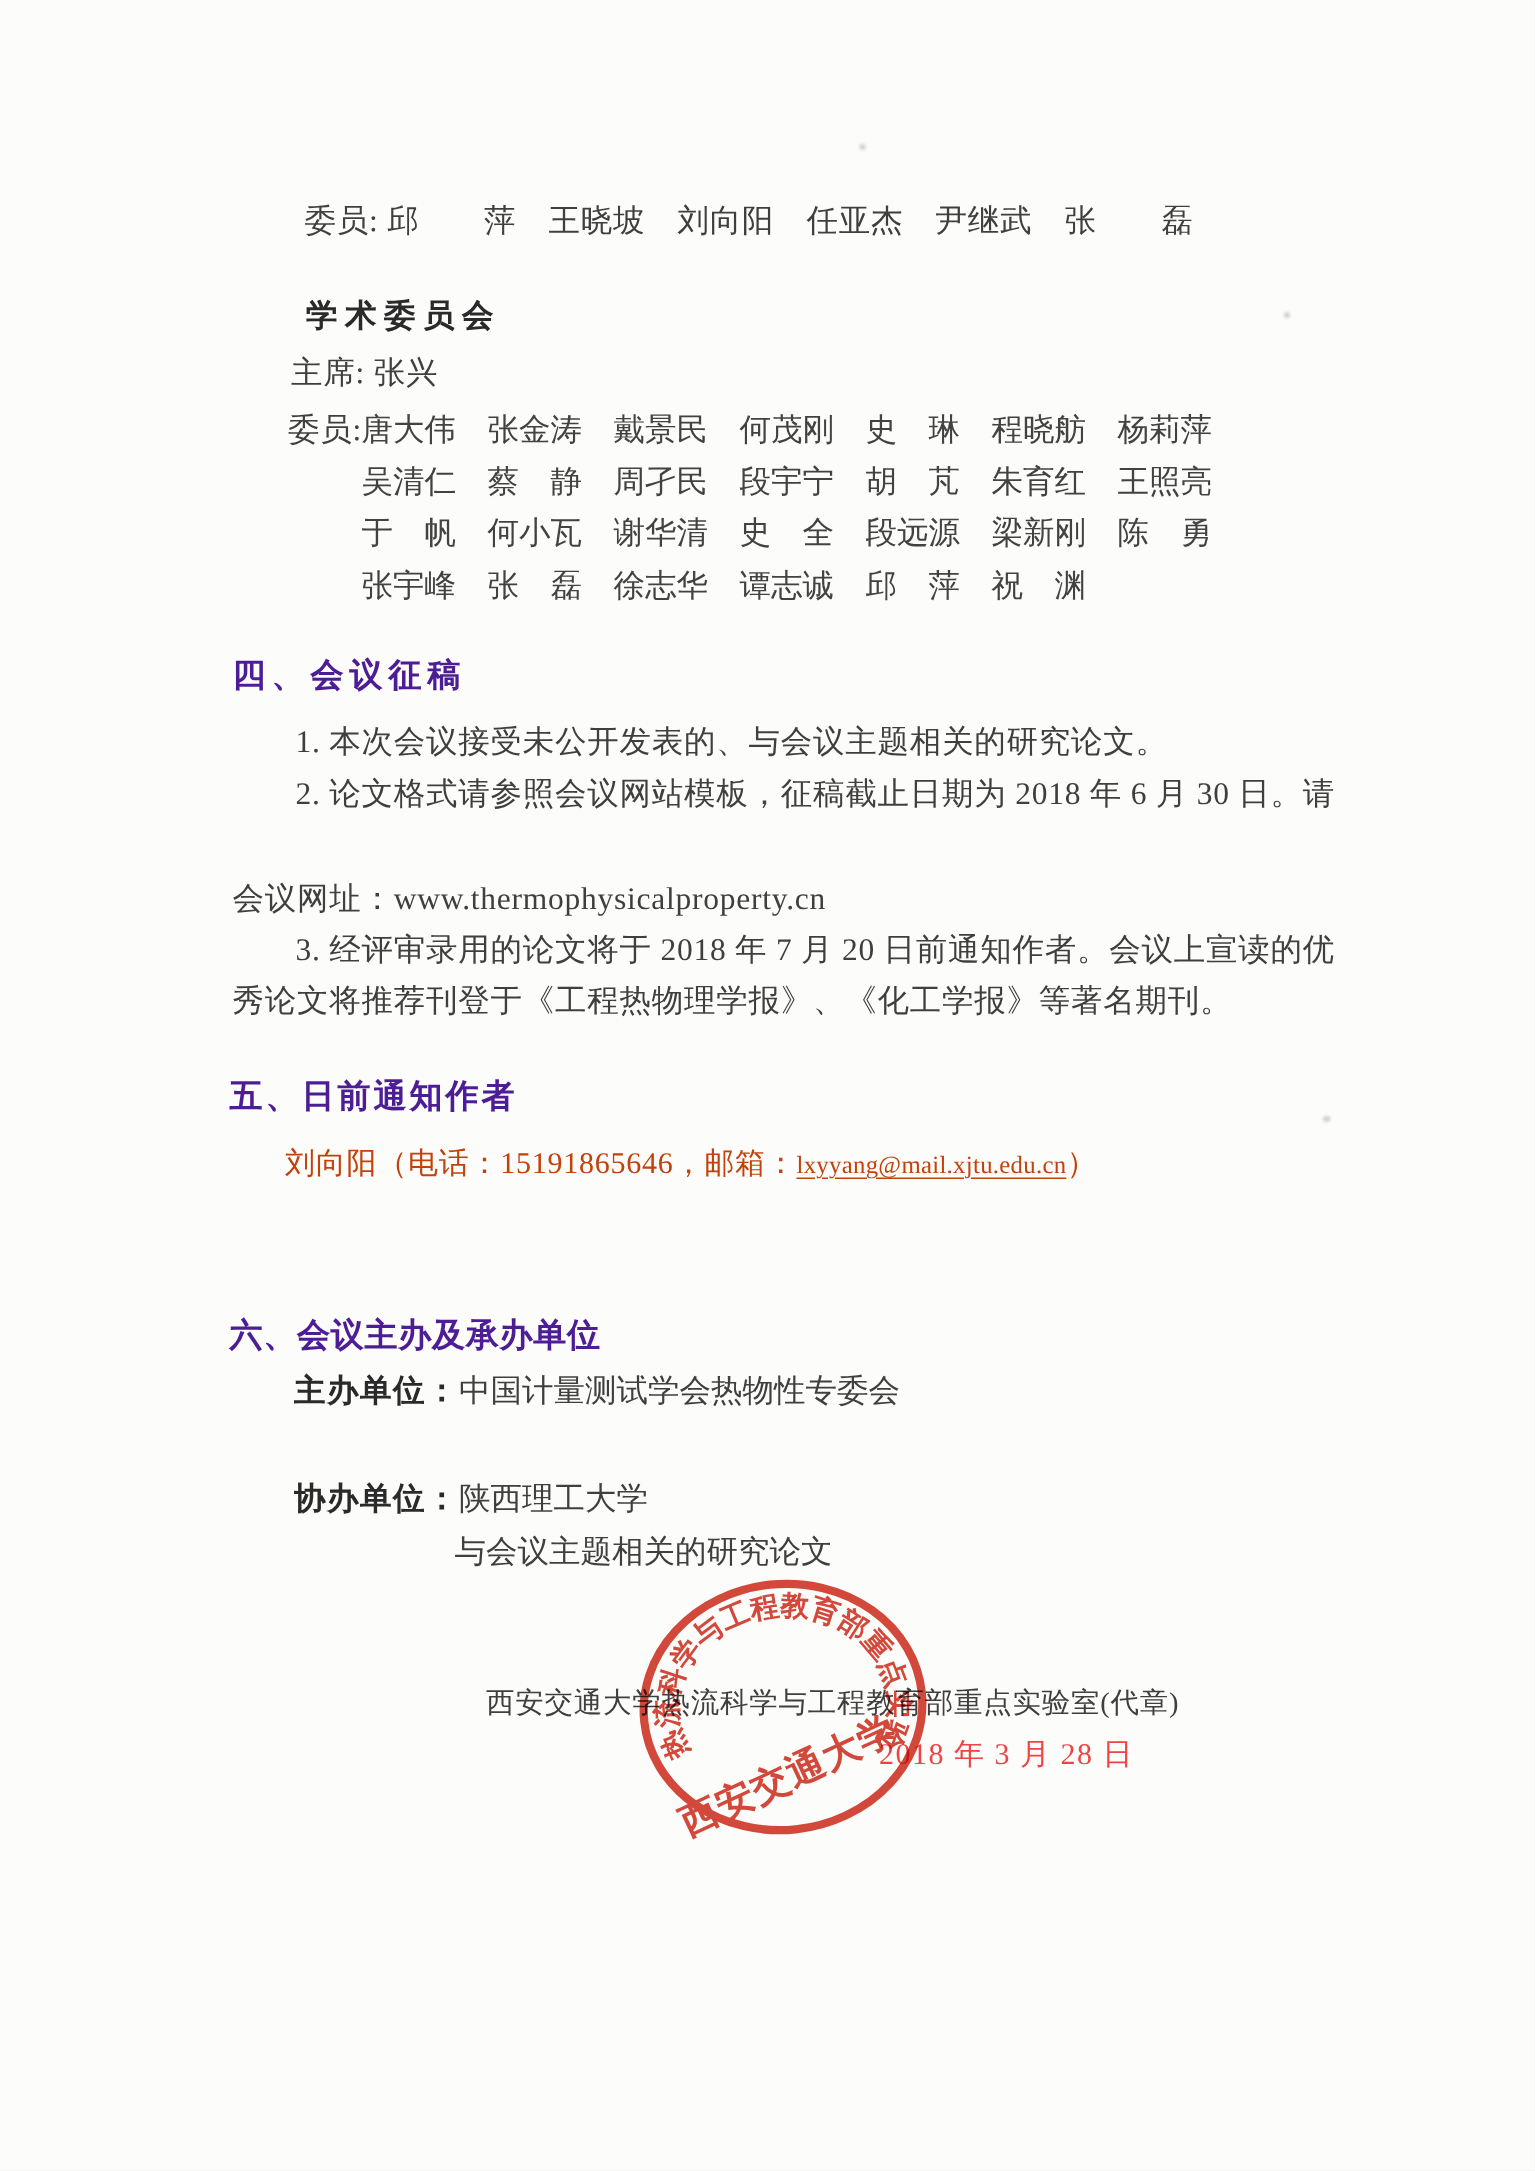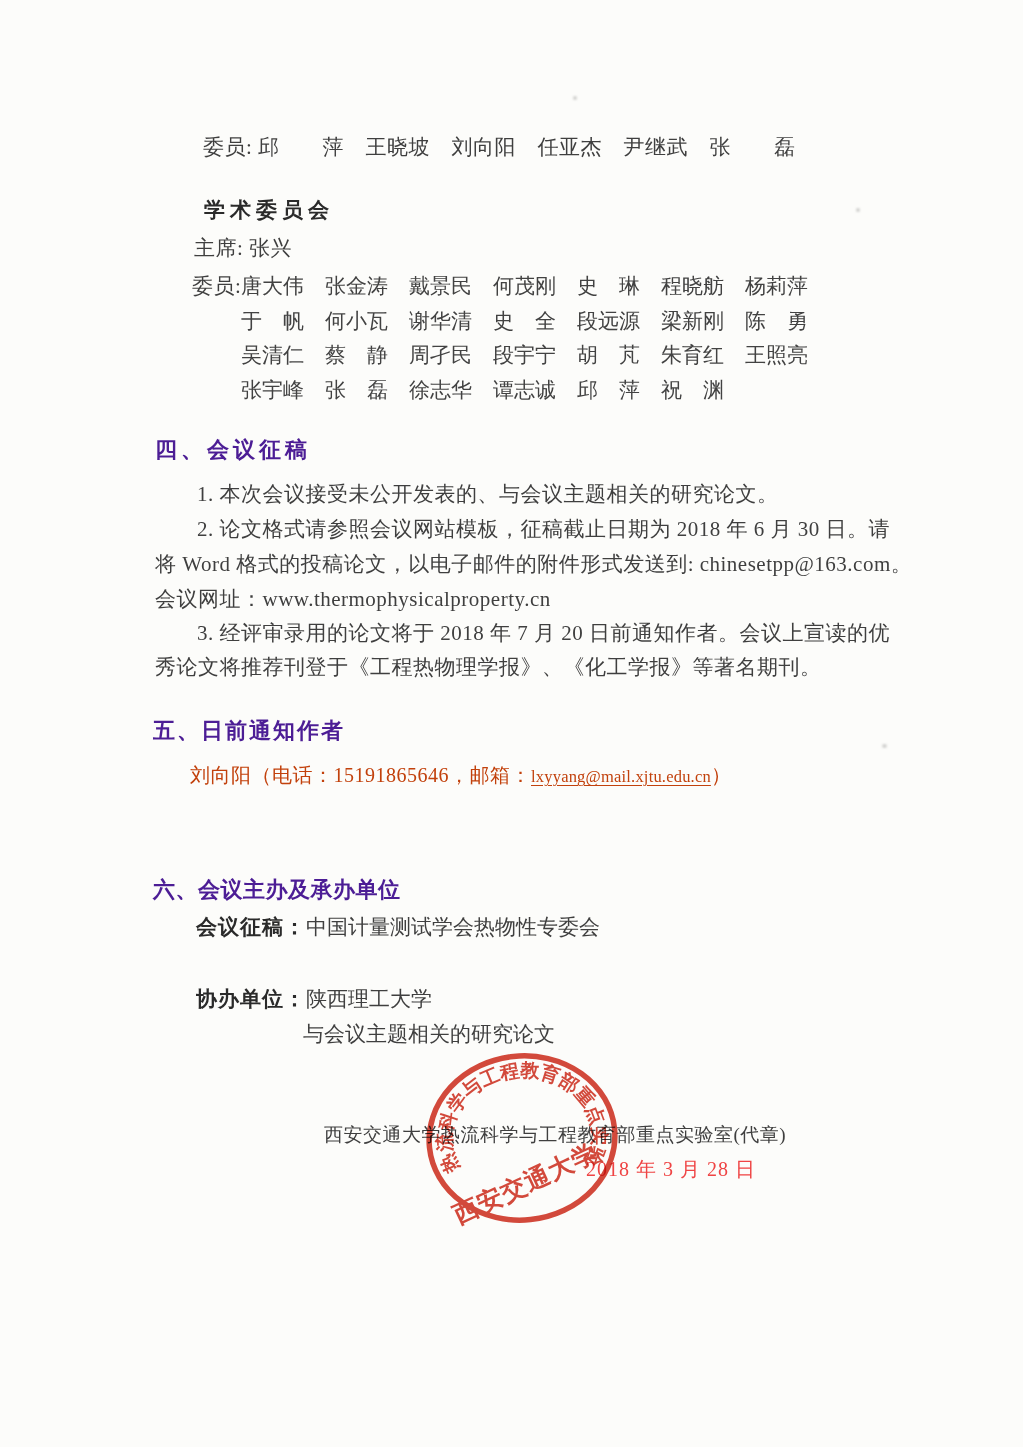--- a/index.html
+++ b/index.html
@@ -62,44 +62,43 @@
   <div class="line" style="left:203px;top:133px">委员: 邱　　萍　王晓坡　刘向阳　任亚杰　尹继武　张　　磊</div>
 
   <div class="subtitle" style="left:204px;top:196px">学术委员会</div>
 
   <div class="line" style="left:194px;top:234px">主席: 张兴</div>
 
   <div class="line" style="left:192px;top:272px">委员:</div>
 
   <div class="members" style="left:241px;top:269px">
     <div>唐大伟　张金涛　戴景民　何茂刚　史　琳　程晓舫　杨莉萍</div>
+    <div>吴清仁　蔡　静　周孑民　段宇宁　胡　芃　朱育红　王照亮</div>
     <div>于　帆　何小瓦　谢华清　史　全　段远源　梁新刚　陈　勇</div>
-    <div>吴清仁　蔡　静　周孑民　段宇宁　胡　芃　朱育红　王照亮</div>
     <div>张宇峰　张　磊　徐志华　谭志诚　邱　萍　祝　渊</div>
   </div>
 
   <div class="heading h-four" style="left:155px;top:435px">四、会议征稿</div>
 
   <div class="line" style="left:197px;top:480px">1. 本次会议接受未公开发表的、与会议主题相关的研究论文。</div>
   <div class="line" style="left:197px;top:515px">2. 论文格式请参照会议网站模板，征稿截止日期为 2018 年 6 月 30 日。请</div>
-  <div class="line" style="left:155px;top:550px">将 Word 格式的投稿论文，以电子邮件的附件形式发送到: chinesetpp@163.com。</div>
   <div class="line" style="left:155px;top:585px">会议网址：www.thermophysicalproperty.cn</div>
   <div class="line" style="left:197px;top:619px">3. 经评审录用的论文将于 2018 年 7 月 20 日前通知作者。会议上宣读的优</div>
   <div class="line" style="left:155px;top:653px">秀论文将推荐刊登于《工程热物理学报》、《化工学报》等著名期刊。</div>
 
   <div class="heading h-five" style="left:153px;top:716px">五、日前通知作者</div>
 
   <div class="contact" style="left:190px;top:762px">
     <span>刘向阳（电话：15191865646，邮箱：</span><span class="email">lxyyang@mail.xjtu.edu.cn</span><span>）</span>
   </div>
 
   <div class="heading h-six" style="left:153px;top:875px">六、会议主办及承办单位</div>
 
   <div class="org-row" style="left:196px;top:913px">
-    <span class="org-label">会议征稿：</span><span>中国计量测试学会热物性专委会</span>
+    <span class="org-label">主办单位：</span><span>中国计量测试学会热物性专委会</span>
   </div>
   <div class="org-row" style="left:196px;top:985px">
     <span class="org-label">协办单位：</span><span>陕西理工大学</span>
   </div>
   <div class="org-row" style="left:303px;top:1020px">
     <span>与会议主题相关的研究论文</span>
   </div>
 
   <div class="sig" style="left:324px;top:1122px">西安交通大学热流科学与工程教育部重点实验室(代章)</div>
   <div class="date" style="left:586px;top:1156px">2018 年 3 月 28 日</div>

